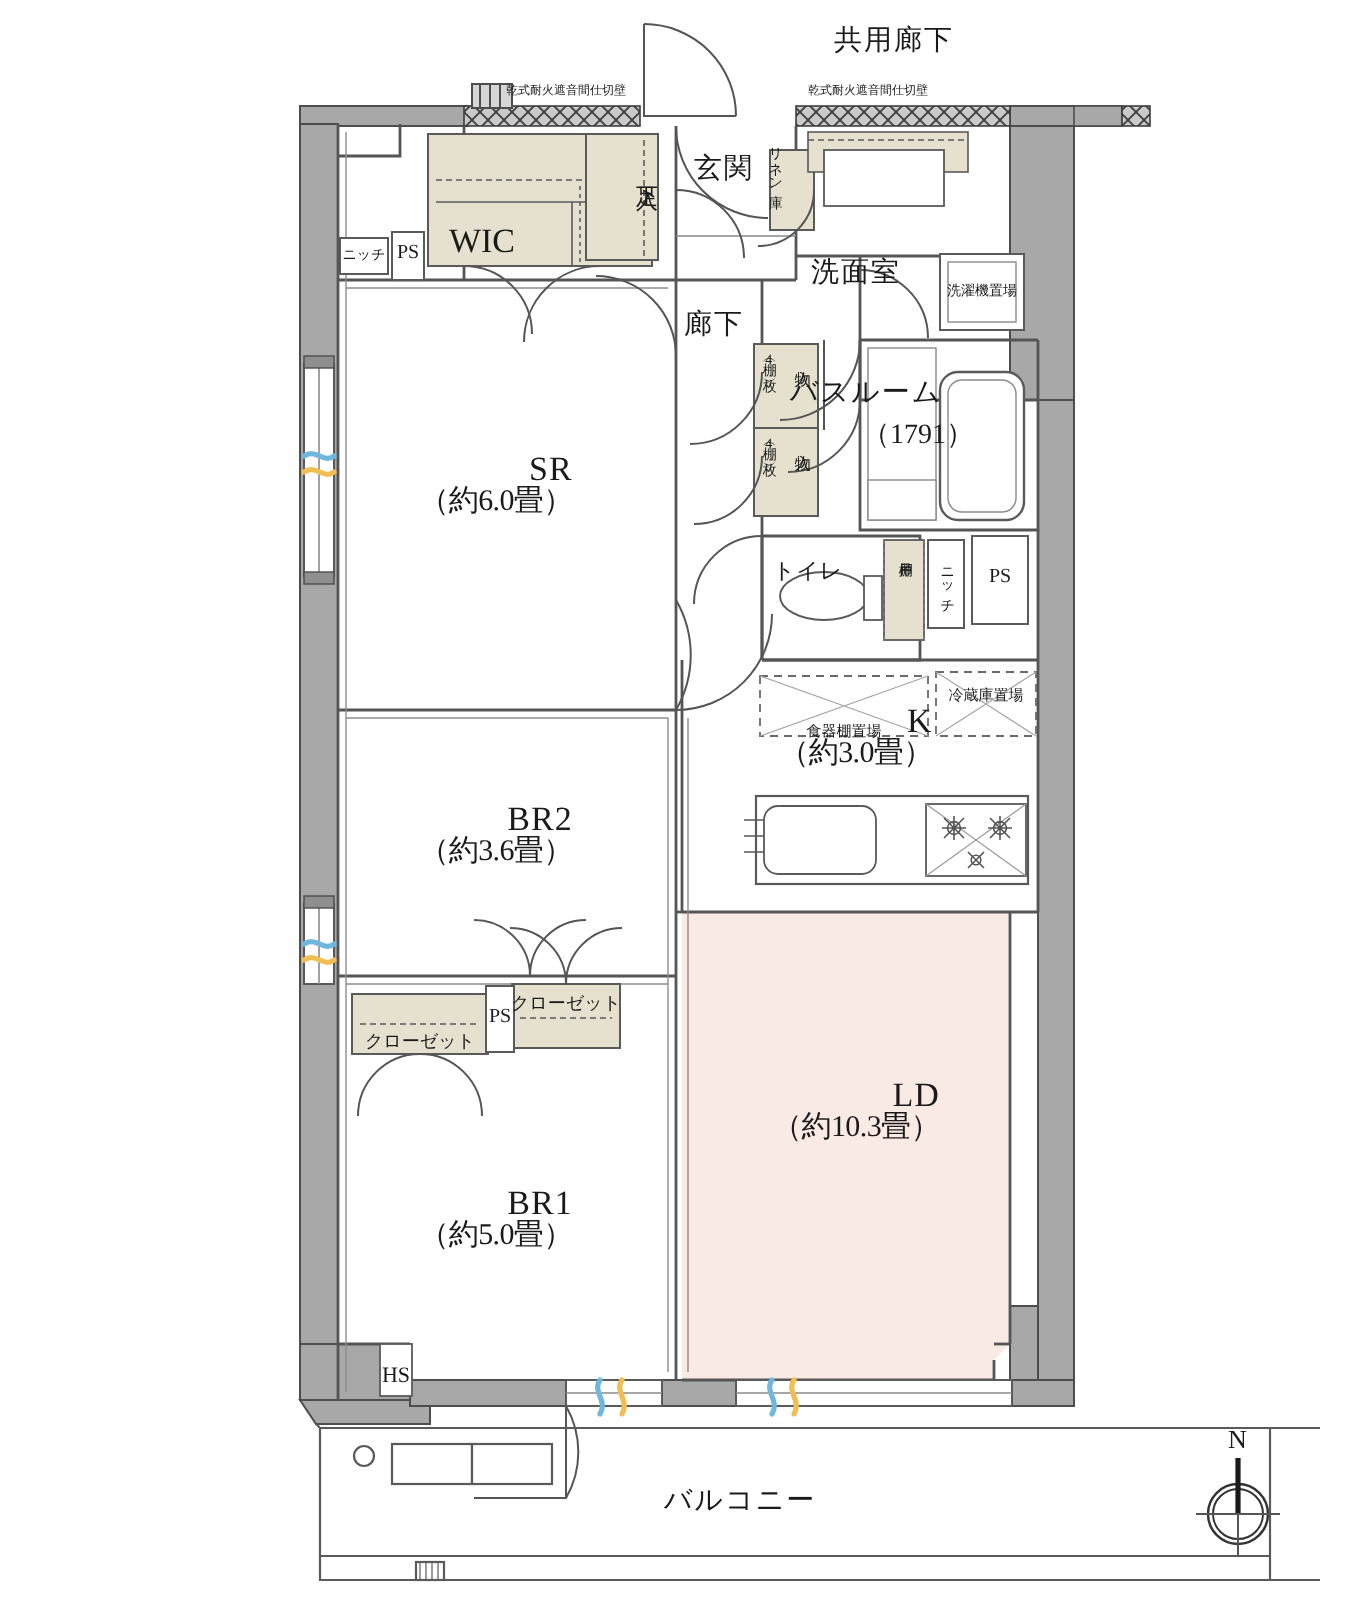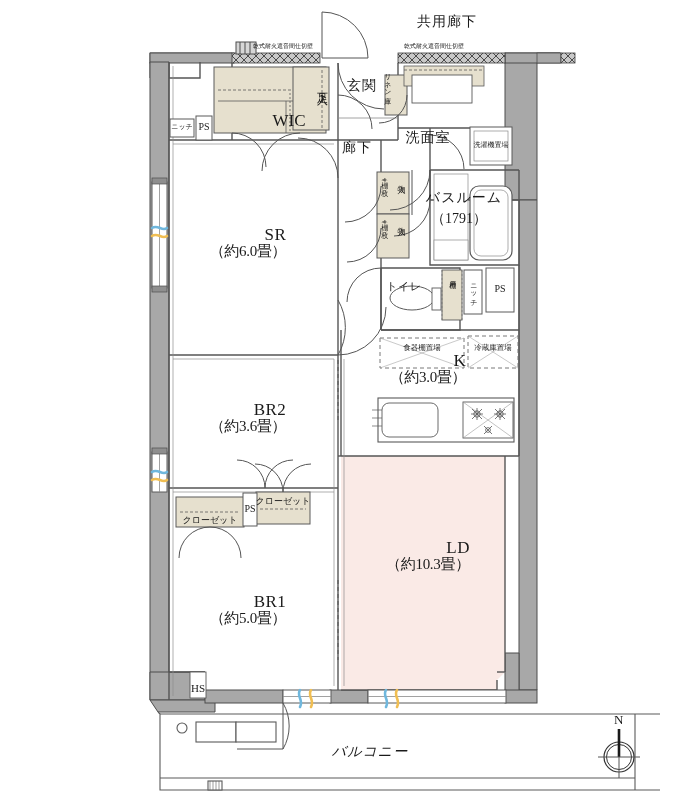--- a/index.html
+++ b/index.html
@@ -307,62 +307,62 @@
 
 </svg>
 
 <div class="lbl jp ctr" style="left:447px;top:22px;">共用廊下</div>
 
 <div class="lbl jp-xxs" style="left:253px;top:43px;font-size:6px;">乾式耐火遮音間仕切壁</div>
 <div class="lbl jp-xxs" style="left:404px;top:43px;font-size:6px;">乾式耐火遮音間仕切壁</div>
 
 <div class="lbl jp ctr" style="left:362px;top:86px;">玄関</div>
 
-<div class="lbl jp ctr" style="left:357px;top:148px;text-align:right;">廊下</div>
+<div class="lbl jp ctr" style="left:357px;top:164px;text-align:right;">廊下</div>
 
 <div class="lbl jp-sm vert" style="left:304px;top:84px;">下足入</div>
 
-<div class="lbl ctr" style="left:241px;top:121px;font-size:17px;margin-left:48px;">WIC</div>
+<div class="lbl ctr" style="left:241px;top:121px;font-size:17px;">WIC</div>
 
 <div class="lbl jp-xs ctr" style="left:182px;top:128px;font-size:7px;">ニッチ</div>
 <div class="lbl ps ctr" style="left:204px;top:127px;">PS</div>
 
 <div class="lbl jp-xs vert" style="left:383px;top:68px;font-size:7px;">リネン庫</div>
 
 <div class="lbl jp ctr" style="left:428px;top:138px;">洗面室</div>
 
 <div class="lbl jp-xs ctr" style="left:491px;top:146px;font-size:7px;">洗濯機置場</div>
 
-<div class="lbl jp ctr" style="left:464px;top:198px;">バスルーム</div>
+<div class="lbl jp ctr" style="left:433px;top:198px;">バスルーム</div>
 <div class="lbl ctr" style="left:459px;top:219px;font-size:14px;">（1791）</div>
 
 <div class="lbl jp-xs vert" style="left:396px;top:179px;font-size:8px;">物入</div>
 <div class="lbl jp-xs vert" style="left:380px;top:176px;font-size:7px;">（棚4枚）</div>
 <div class="lbl jp-xs vert" style="left:396px;top:221px;font-size:8px;">物入</div>
 <div class="lbl jp-xs vert" style="left:380px;top:218px;font-size:7px;">（棚4枚）</div>
 
 <div class="lbl jp-sm ctr" style="left:398px;top:287px;">トイレ</div>
 
 <div class="lbl jp-xs vert" style="left:448px;top:276px;font-size:7px;">吊戸棚</div>
 
 <div class="lbl jp-xs vert" style="left:469px;top:279px;font-size:7px;">ニッチ</div>
 
 <div class="lbl ps ctr" style="left:500px;top:289px;">PS</div>
 
-<div class="lbl jp-xs ctr" style="left:422px;top:348px;font-size:7.5px;">食器棚置場</div>
+<div class="lbl jp-xs ctr" style="left:422px;top:366px;font-size:7.5px;">食器棚置場</div>
 <div class="lbl jp-xs ctr" style="left:493px;top:348px;font-size:7.5px;">冷蔵庫置場</div>
 
 <div class="lbl ps ctr" style="left:250px;top:509px;">PS</div>
 
 <div class="lbl jp-xs ctr" style="left:210px;top:521px;font-size:9px;">クローゼット</div>
 <div class="lbl jp-xs ctr" style="left:283px;top:502px;font-size:9px;">クローゼット</div>
 
 <div class="lbl ctr" style="left:198px;top:689px;font-size:11px;">HS</div>
 
-<div class="lbl jp ctr" style="left:370px;top:752px;font-style:italic;">バルコニー</div>
+<div class="lbl jp ctr" style="left:370px;top:752px;">バルコニー</div>
 
 <div class="lbl room ctr" style="left:248px;top:243px;">
   <span class="rn">SR</span>
   <span class="ra">（約6.0畳）</span>
 </div>
 <div class="lbl room ctr" style="left:248px;top:418px;">
   <span class="rn">BR2</span>
   <span class="ra">（約3.6畳）</span>
 </div>
 <div class="lbl room ctr" style="left:248px;top:610px;">

